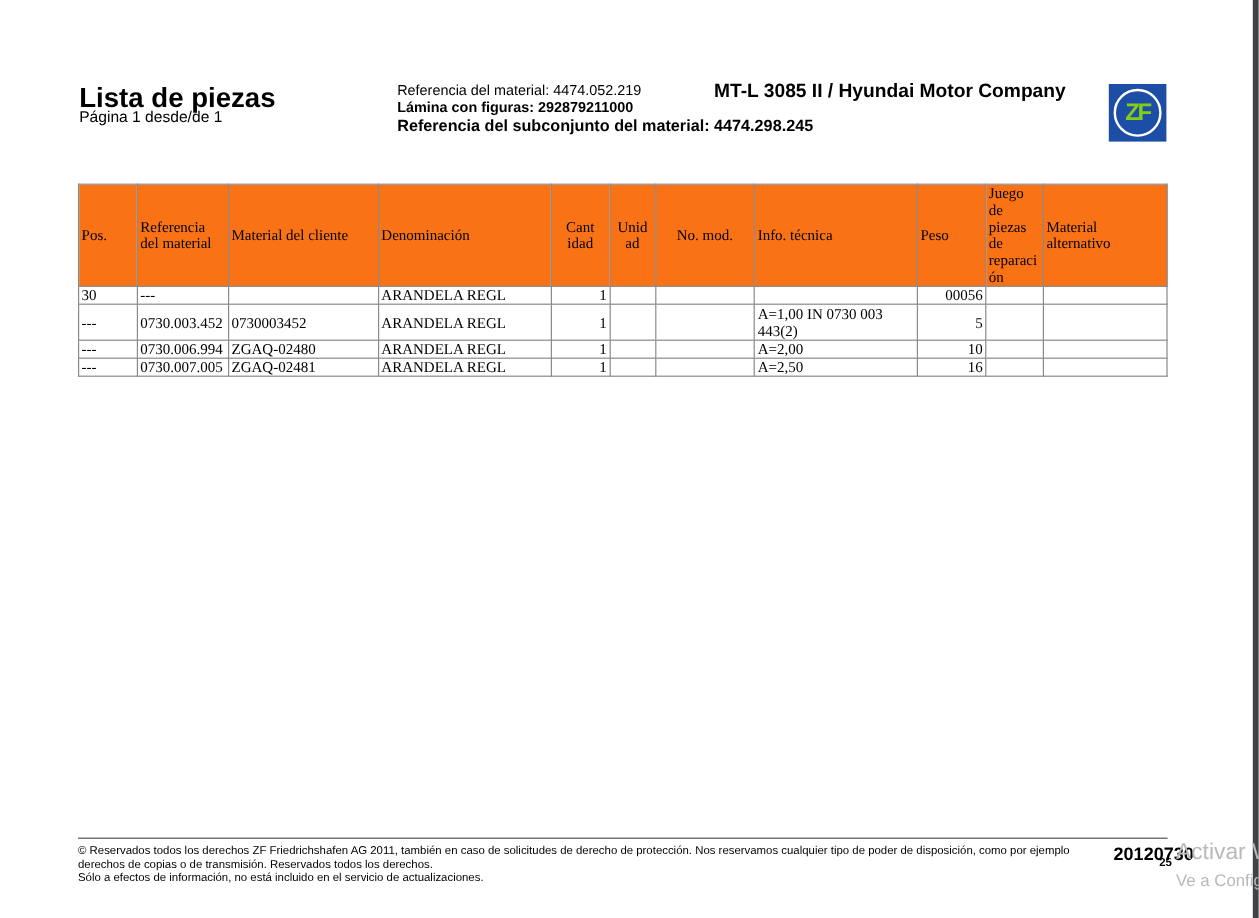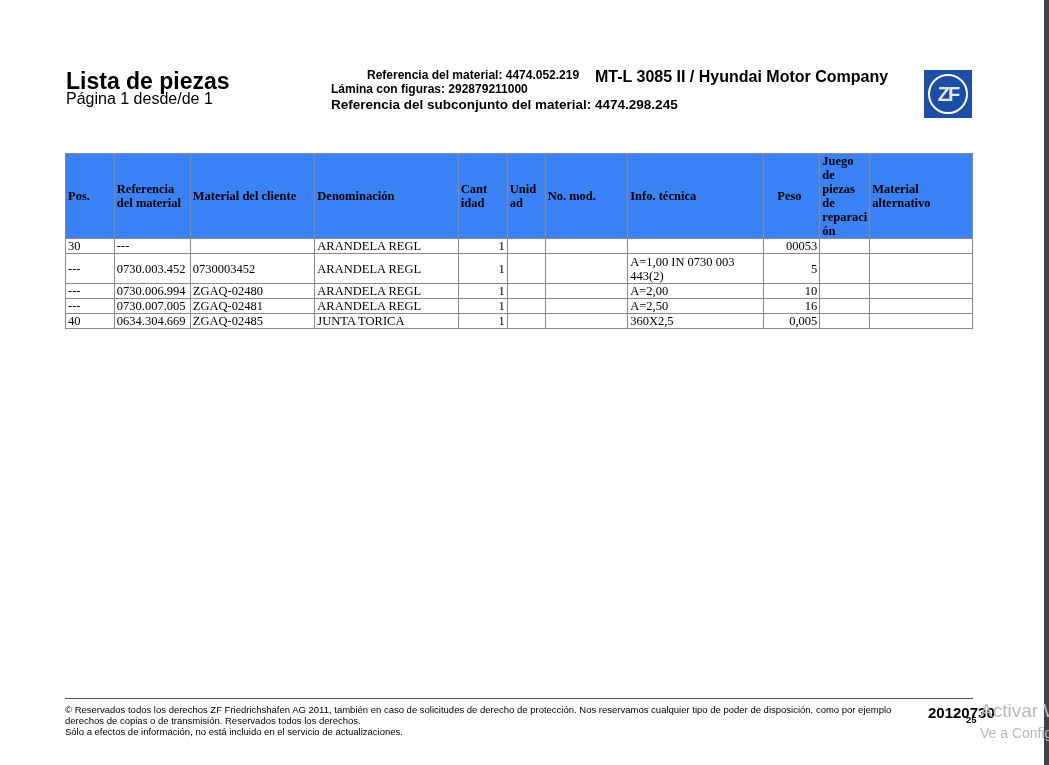--- a/index.html
+++ b/index.html
@@ -2,36 +2,36 @@
 <html><head>
 <meta charset="utf-8">
 <style>
   html, body { margin:0; padding:0; }
   body {
     width:1049px; height:765px; background:#ffffff; position:relative; overflow:hidden;
     font-family:"Liberation Sans", sans-serif; color:#000;
   }
   .page-edge { position:absolute; left:1044px; top:0; width:5px; height:765px; background:#3f4446; }
   .title { position:absolute; left:66px; top:68px; font-size:23px; font-weight:bold; }
-  .page-no { position:absolute; left:66px; top:90px; font-size:16px; }
-  .ref-mat { position:absolute; left:331px; top:68px; font-size:12px; font-weight:bold;margin-left:36px; }
+  .page-no { position:absolute; left:66px; top:90px; font-size:13px; }
+  .ref-mat { position:absolute; left:331px; top:68px; font-size:12px; font-weight:normal; }
   .lamina { position:absolute; left:331px; top:82px; font-size:12px; font-weight:bold; }
   .subref { position:absolute; left:331px; top:97px; font-size:13.5px; font-weight:bold; }
   .model { position:absolute; left:595px; top:68px; font-size:16px; font-weight:bold; }
   .logo { position:absolute; left:924px; top:70px; width:48px; height:48px; background:#1d4ea5; display:flex; align-items:center; justify-content:center; }
-  .logo-ring { width:40px; height:40px; border:2.5px solid #fff; border-radius:50%; box-sizing:border-box; display:flex; align-items:center; justify-content:center; color:#e5e5e5; font-weight:bold; font-size:20px; letter-spacing:-2px; font-family:"Liberation Sans", sans-serif; }
+  .logo-ring { width:40px; height:40px; border:2.5px solid #fff; border-radius:50%; box-sizing:border-box; display:flex; align-items:center; justify-content:center; color:#84cc16; font-weight:bold; font-size:20px; letter-spacing:-2px; font-family:"Liberation Sans", sans-serif; }
 
   table.parts {
     position:absolute; left:65px; top:153px; width:908px;
     border-collapse:collapse; font-family:"Liberation Serif", serif; font-size:12.5px;
   }
   table.parts th, table.parts td { border:1px solid #8a8a8a; padding:0 2px; }
-  table.parts th { background:#3b82f6; font-weight:bold; text-align:left; line-height:14px; height:74px; vertical-align:middle; }
-  table.parts th.c { text-align:left; }
-  table.parts th.r { text-align:center; padding-right:6px; }
+  table.parts th { background:#f97316; font-weight:normal; text-align:left; line-height:14px; height:74px; vertical-align:middle; }
+  table.parts th.c { text-align:center; }
+  table.parts th.r { text-align:left; padding-right:6px; }
   table.parts td { height:14px; line-height:14px; vertical-align:middle;margin-top:20px; }
   table.parts td.r { text-align:right; }
   table.parts tr.tall td { height:29px; }
 
   .footer-line { position:absolute; left:65px; top:698px; width:908px; height:1px; background:#555; }
   .footer-text { position:absolute; left:65px; top:704px; width:850px; font-size:9.5px; line-height:11px; }
   .footer-date { position:absolute; left:928px; top:704px; font-size:15px; font-weight:bold; }
   .footer-page { position:absolute; left:966px; top:714px; font-size:9.5px; font-weight:bold; }
   .watermark1 { position:absolute; left:980px; top:700px; font-size:19px; color:#b9b9b9; white-space:nowrap; }
   .watermark2 { position:absolute; left:980px; top:725px; font-size:14px; color:#b9b9b9; white-space:nowrap; }
@@ -83,21 +83,21 @@
   <tbody>
     <tr>
       <td>30</td>
       <td>---</td>
       <td></td>
       <td>ARANDELA REGL</td>
       <td class="r">1</td>
       <td></td>
       <td></td>
       <td></td>
-      <td class="r">00053</td>
+      <td class="r">00056</td>
       <td></td>
       <td></td>
     </tr>
     <tr class="tall">
       <td>---</td>
       <td>0730.003.452</td>
       <td>0730003452</td>
       <td>ARANDELA REGL</td>
       <td class="r">1</td>
       <td></td>
@@ -126,33 +126,20 @@
       <td>ZGAQ-02481</td>
       <td>ARANDELA REGL</td>
       <td class="r">1</td>
       <td></td>
       <td></td>
       <td>A=2,50</td>
       <td class="r">16</td>
       <td></td>
       <td></td>
     </tr>
-    <tr>
-      <td>40</td>
-      <td>0634.304.669</td>
-      <td>ZGAQ-02485</td>
-      <td>JUNTA TORICA</td>
-      <td class="r">1</td>
-      <td></td>
-      <td></td>
-      <td>360X2,5</td>
-      <td class="r">0,005</td>
-      <td></td>
-      <td></td>
-    </tr>
   </tbody>
 </table>
 
 <div class="footer-line"></div>
 <div class="footer-text">
   <div>© Reservados todos los derechos ZF Friedrichshafen AG 2011, también en caso de solicitudes de derecho de protección. Nos reservamos cualquier tipo de poder de disposición, como por ejemplo derechos de copias o de transmisión. Reservados todos los derechos.</div>
   <div>Sólo a efectos de información, no está incluido en el servicio de actualizaciones.</div>
 </div>
 <div class="footer-date">20120730</div>
 <div class="footer-page">25</div>

